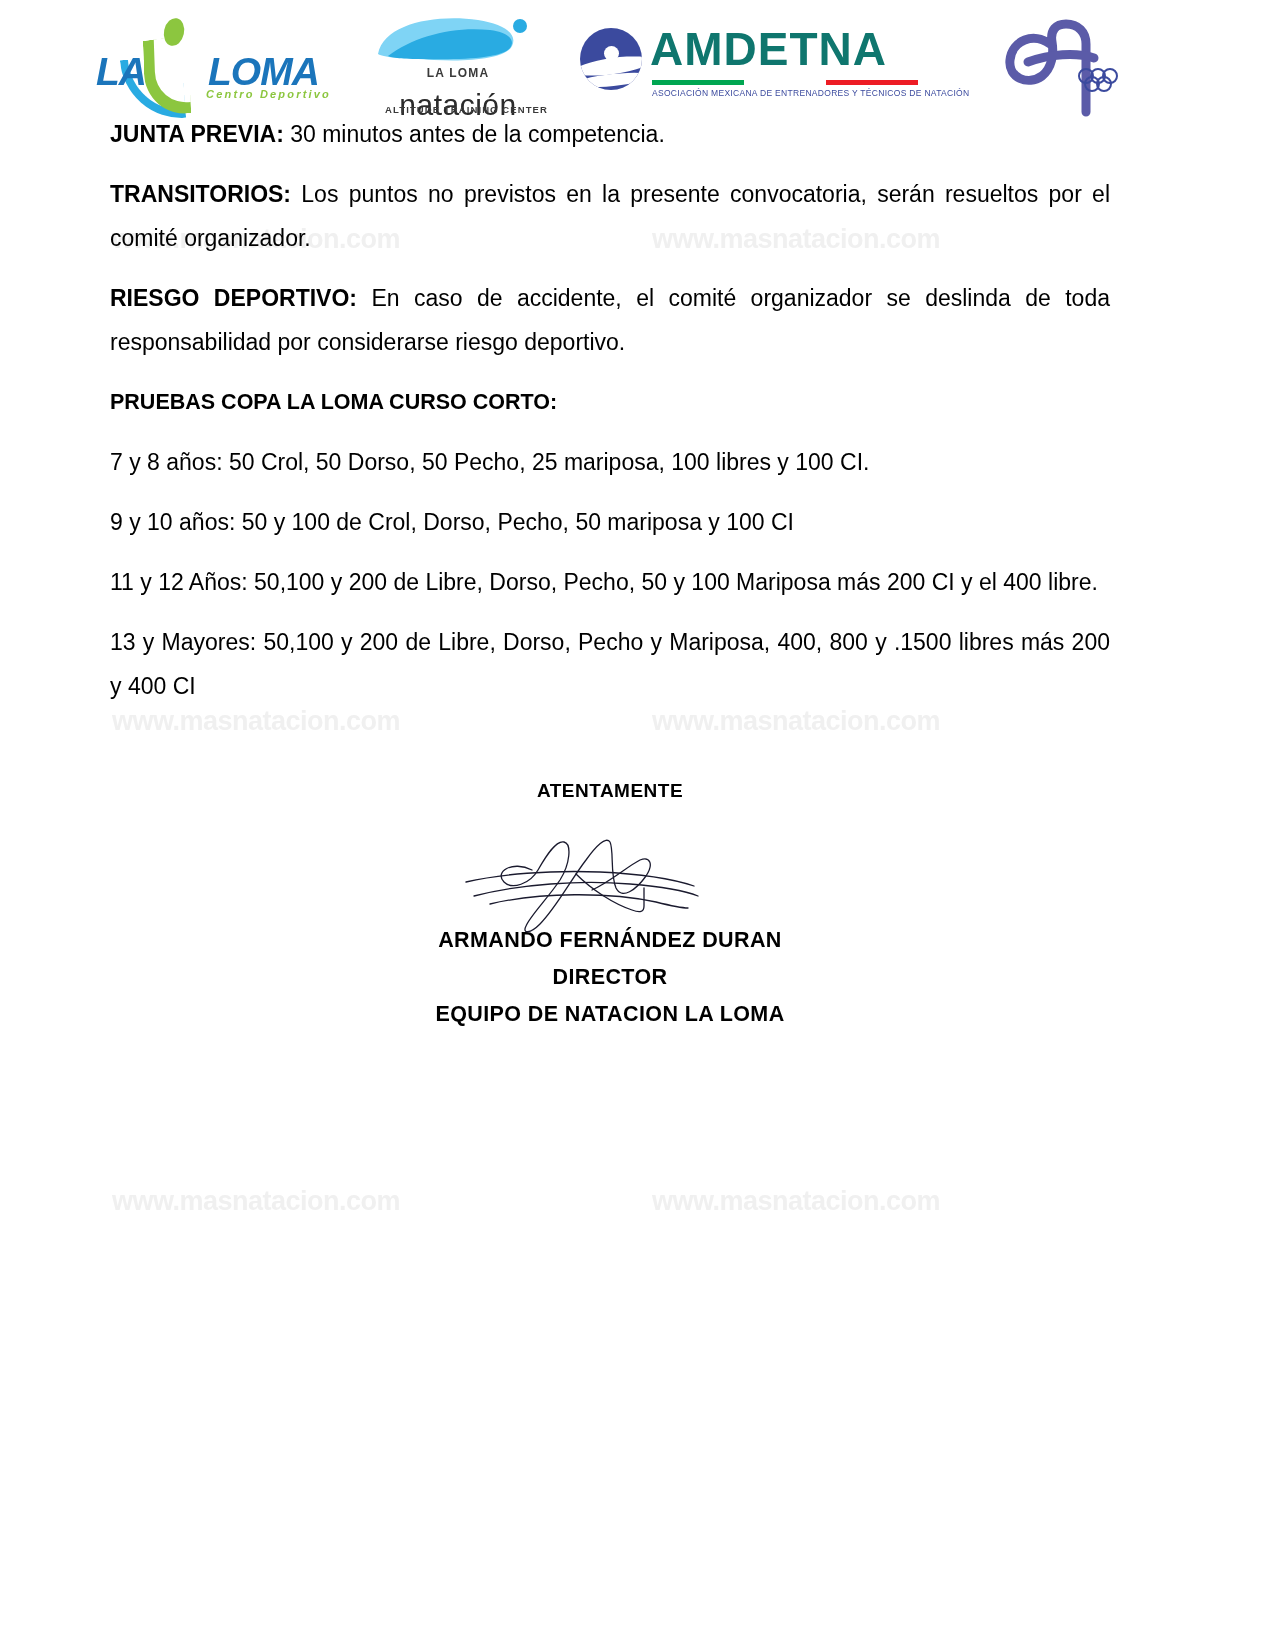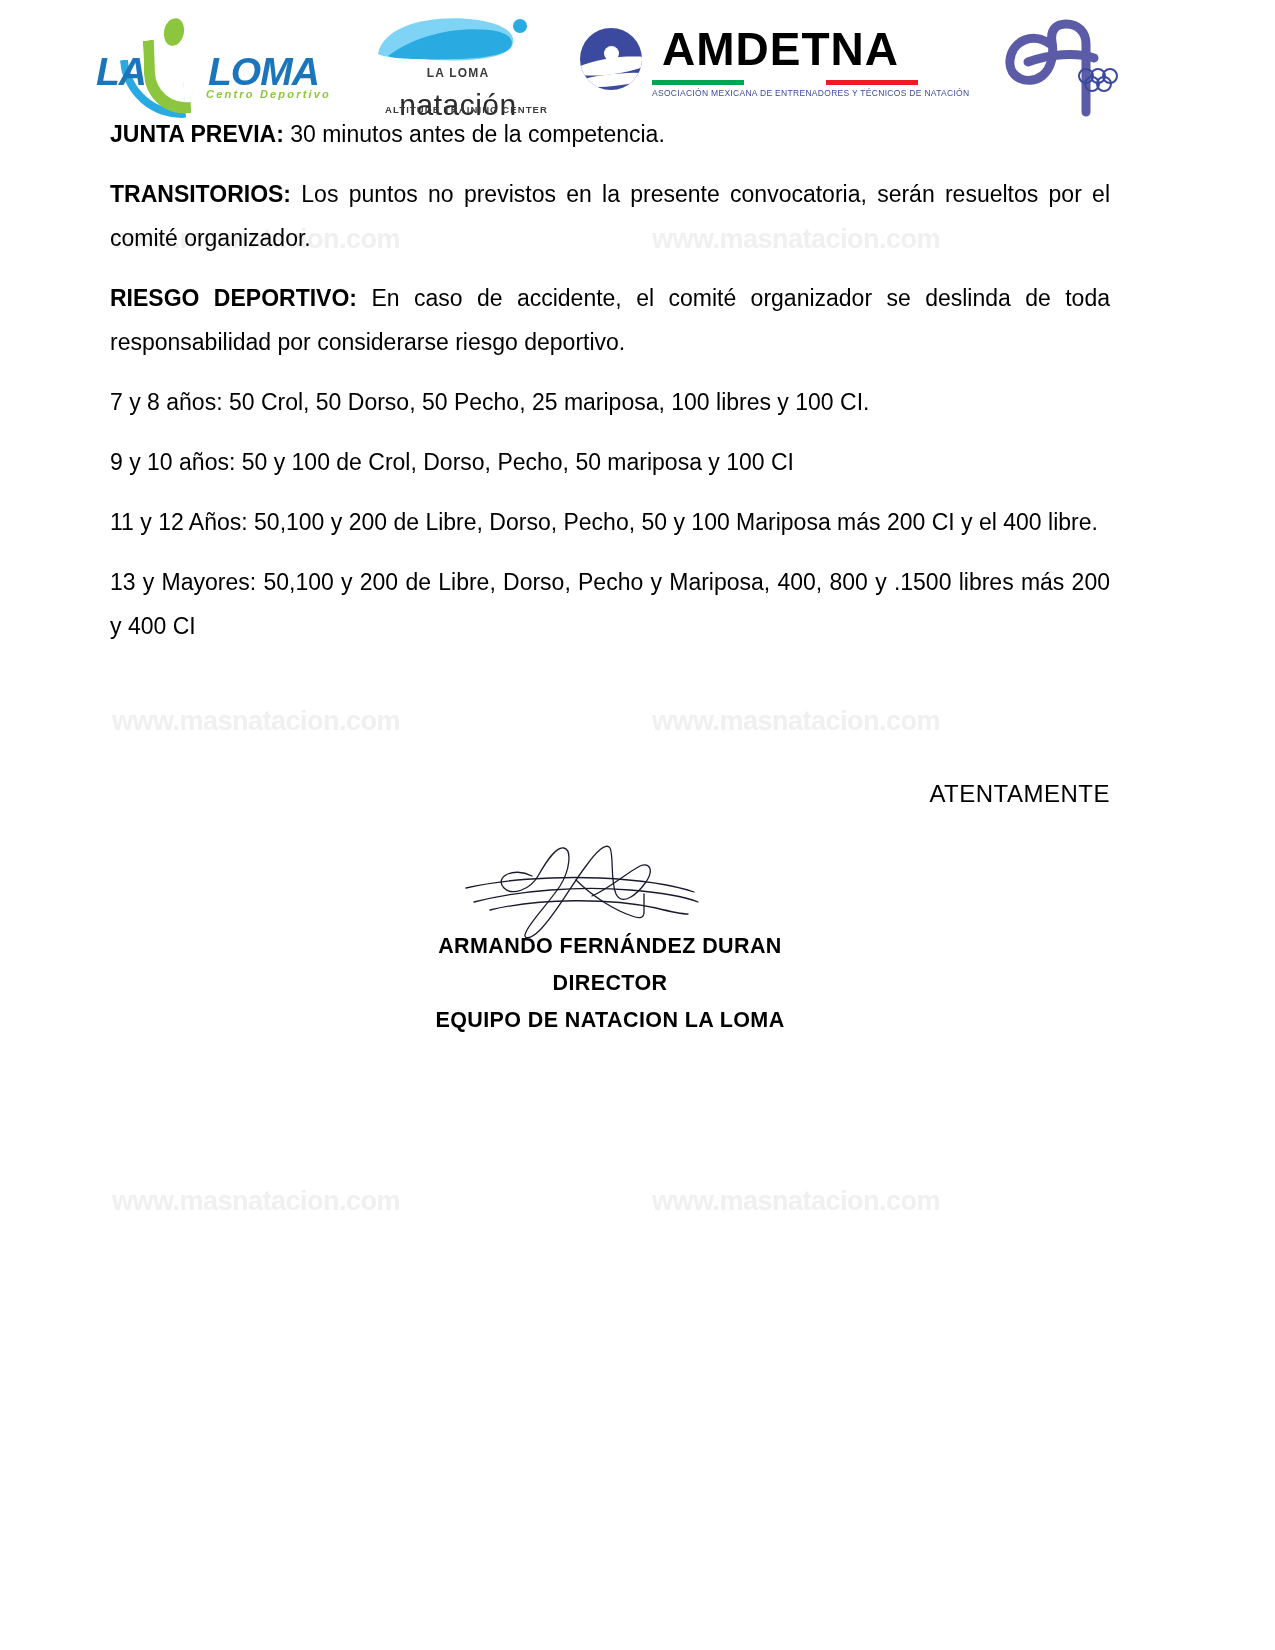--- a/index.html
+++ b/index.html
@@ -183,26 +183,26 @@
     position: absolute;
     left: 24px;
     top: 18px;
     width: 15px;
     height: 15px;
     background: #ffffff;
     border-radius: 50%;
   }
   .amdetna-word {
     position: absolute;
-    left: 82px;
+    left: 70px;
     top: 2px;
     font-size: 46px;
     font-weight: bold;
     letter-spacing: 1px;
-    color: #000000;
+    color: #0f766e;
     line-height: 1;
   }
   .amdetna-stripe-green {
     position: absolute;
     left: 72px;
     top: 56px;
     width: 92px;
     height: 5px;
     background: #00a651;
   }
@@ -258,24 +258,23 @@
 
   
   .sig-block {
     position: absolute;
     left: 110px;
     top: 780px;
     width: 1000px;
     text-align: center;
   }
   .sig-atentamente {
-    font-size: 24px;
-    font-weight: normal;
+    font-size: 19px;
+    font-weight: bold;
     letter-spacing: 0.5px;
-    text-align: right;
   }
   .sig-image {
     margin: 28px auto 0 auto;
     width: 300px;
     height: 110px;
     position: relative;
   }
   .sig-name {
     font-size: 21.5px;
     font-weight: bold;
@@ -382,20 +381,21 @@
   </p>
 
   <p class="para">
     <b>TRANSITORIOS:</b><span> Los puntos no previstos en la presente convocatoria, serán resueltos por el comité organizador.</span>
   </p>
 
   <p class="para">
     <b>RIESGO DEPORTIVO:</b><span> En caso de accidente, el comité organizador se deslinda de toda responsabilidad por considerarse riesgo deportivo.</span>
   </p>
 
+  <p class="heading">PRUEBAS COPA LA LOMA CURSO CORTO:</p>
 
   <p class="para nojust">7 y 8 años: 50 Crol, 50 Dorso, 50 Pecho, 25 mariposa, 100 libres y 100 CI.</p>
   <p class="para nojust">9 y 10 años: 50 y 100 de Crol, Dorso, Pecho, 50 mariposa y 100 CI</p>
   <p class="para">11 y 12 Años: 50,100 y 200 de Libre, Dorso, Pecho, 50 y 100 Mariposa más 200 CI y el 400 libre.</p>
   <p class="para">13 y Mayores: 50,100 y 200 de Libre, Dorso, Pecho y Mariposa, 400, 800 y .1500 libres más 200 y 400 CI</p>
 </div>
 
 <div class="sig-block">
   <div class="sig-atentamente">ATENTAMENTE</div>
 

